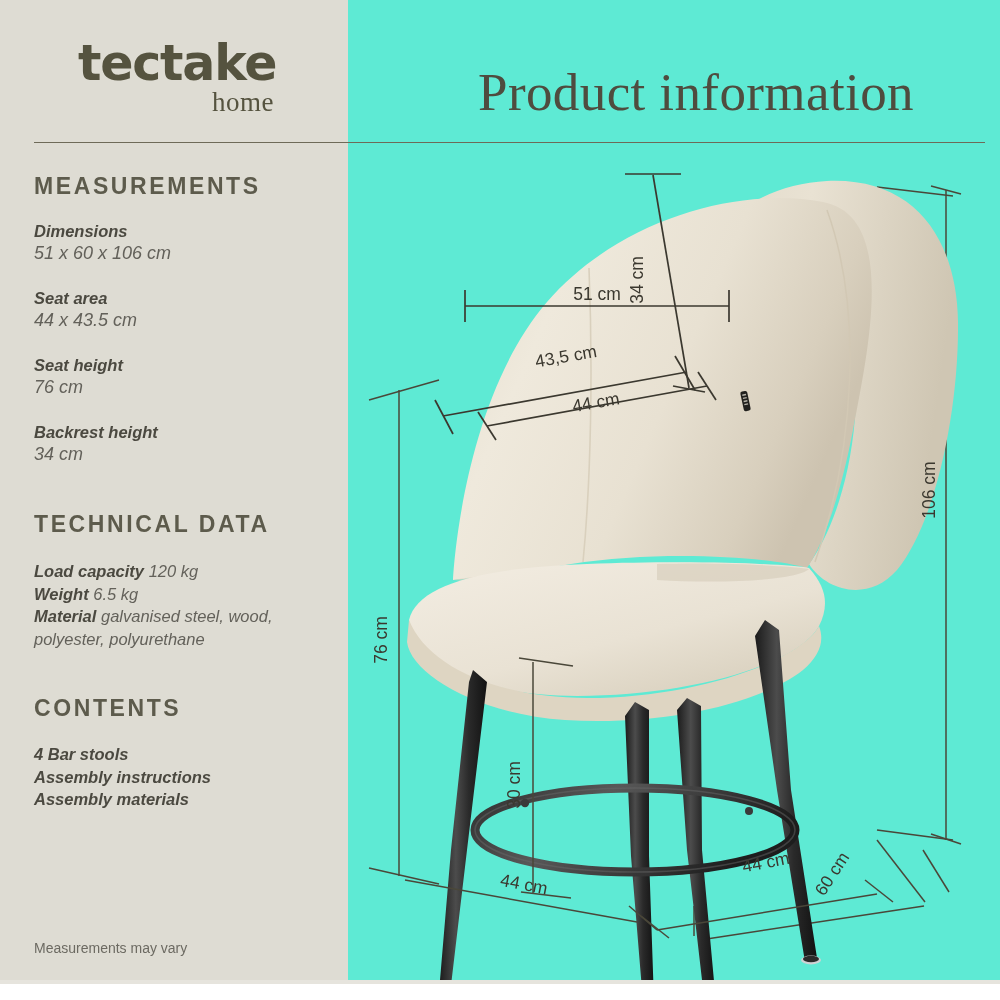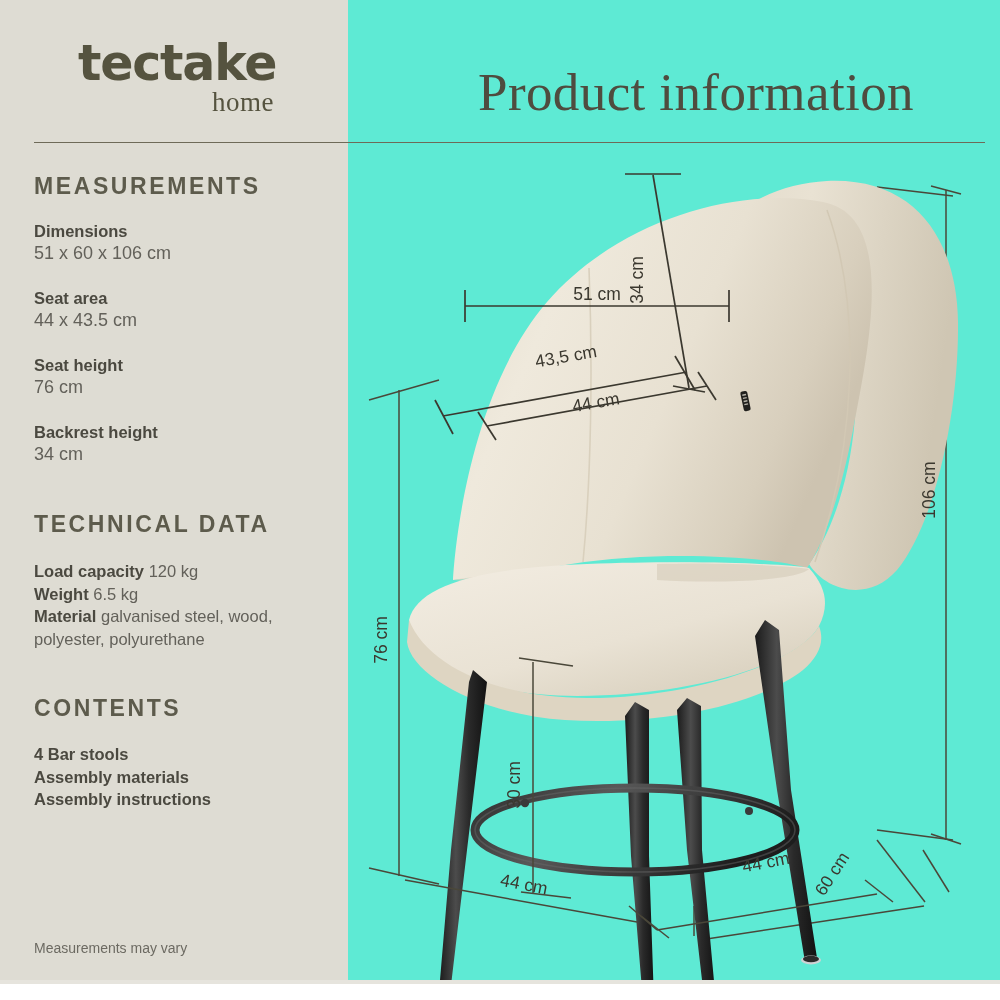--- a/index.html
+++ b/index.html
@@ -37,21 +37,21 @@
     position:absolute;left:34px;top:142px;width:951px;height:0;
     border-top:1.6px solid #6e6a58;
   }
 
   
   .sec-head{
     position:absolute;left:34px;
     font-size:23px;letter-spacing:2.6px;color:#5d5b4c;
     font-weight:700;white-space:nowrap;
   }
-  .blk{position:absolute;left:34px;width:300px;}
+  .blk{position:absolute;left:34px;width:300px;font-style:italic;}
   .lbl{
     font-size:16.5px;font-weight:bold;color:#4b4940;line-height:22px;
   }
   .val{
     font-size:18px;color:#63615a;line-height:22px;
   }
   .mix{font-size:16.5px;color:#63615a;line-height:22.5px;}
   .mix b{color:#4b4940;font-weight:bold;}
   .ct{font-size:16.5px;font-weight:bold;color:#4b4940;line-height:22.5px;}
   #footnote{
@@ -121,22 +121,22 @@
     <div class="mix">
       <b>Material</b>
       <span>galvanised steel, wood, polyester, polyurethane</span>
     </div>
   </div>
 
   <div class="sec-head" style="top:695px">CONTENTS</div>
 
   <div class="blk" style="top:743px">
     <div class="ct">4 Bar stools</div>
+    <div class="ct">Assembly instructions</div>
     <div class="ct">Assembly materials</div>
-    <div class="ct">Assembly instructions</div>
   </div>
 
   <div id="footnote">Measurements may vary</div>
 
   <div id="title">Product information</div>
 
   <div id="stage">
   <svg width="652" height="830" viewBox="0 0 652 830" xmlns="http://www.w3.org/2000/svg">
     <defs>
       <linearGradient id="shellG" x1="0" y1="0" x2="1" y2="0.4">

